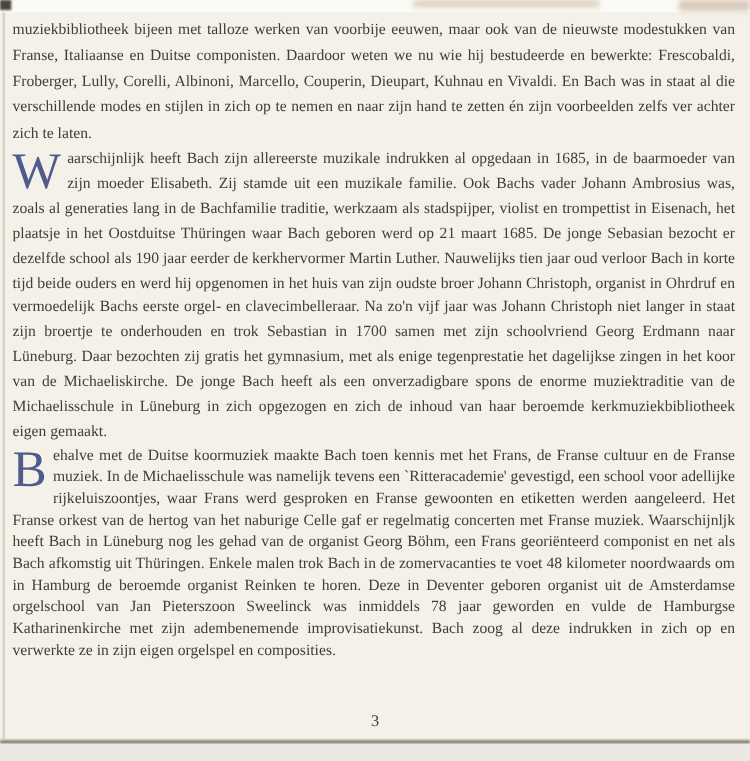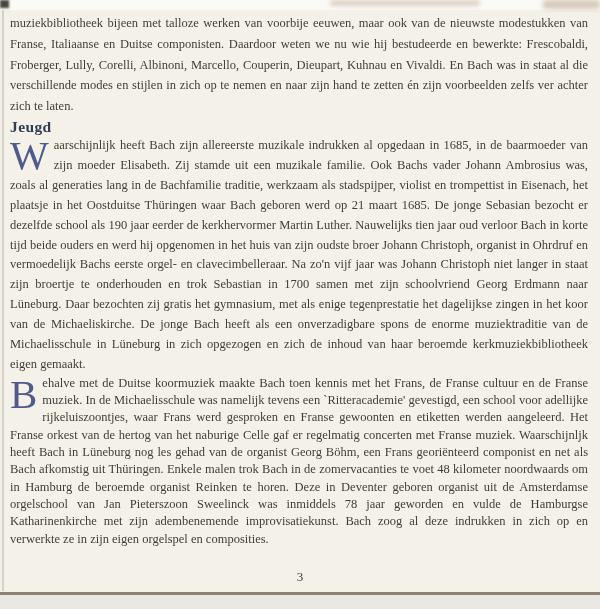--- a/index.html
+++ b/index.html
@@ -89,21 +89,20 @@
   <div class="scan-top"></div>
   <div class="corner-mark"></div>
   <div class="smudge-1"></div>
   <div class="smudge-2"></div>
   <div class="left-edge"></div>
 
   <div class="content">
 
     <p class="body-text p-intro">muziekbibliotheek bijeen met talloze werken van voorbije eeuwen, maar ook van de nieuwste modestukken van Franse, Italiaanse en Duitse componisten. Daardoor weten we nu wie hij bestudeerde en bewerkte: Frescobaldi, Froberger, Lully, Corelli, Albinoni, Marcello, Couperin, Dieupart, Kuhnau en Vivaldi. En Bach was in staat al die verschillende modes en stijlen in zich op te nemen en naar zijn hand te zetten én zijn voorbeelden zelfs ver achter zich te laten.</p>
 
-    <h2 class="section-heading h-jeugd">Jeugd</h2>
 
     <p class="body-text p-jeugd"><span class="dropcap">W</span><span>aarschijnlijk heeft Bach zijn allereerste muzikale indrukken al opgedaan in 1685, in de baarmoeder van zijn moeder Elisabeth. Zij stamde uit een muzikale familie. Ook Bachs vader Johann Ambrosius was, zoals al generaties lang in de Bachfamilie traditie, werkzaam als stadspijper, violist en trompettist in Eisenach, het plaatsje in het Oostduitse Thüringen waar Bach geboren werd op 21 maart 1685. De jonge Sebasian bezocht er dezelfde school als 190 jaar eerder de kerkhervormer Martin Luther. Nauwelijks tien jaar oud verloor Bach in korte tijd beide ouders en werd hij opgenomen in het huis van zijn oudste broer Johann Christoph, organist in Ohrdruf en vermoedelijk Bachs eerste orgel- en clavecimbelleraar. Na zo'n vijf jaar was Johann Christoph niet langer in staat zijn broertje te onderhouden en trok Sebastian in 1700 samen met zijn schoolvriend Georg Erdmann naar Lüneburg. Daar bezochten zij gratis het gymnasium, met als enige tegenprestatie het dagelijkse zingen in het koor van de Michaeliskirche. De jonge Bach heeft als een onverzadigbare spons de enorme muziektraditie van de Michaelisschule in Lüneburg in zich opgezogen en zich de inhoud van haar beroemde kerkmuziekbibliotheek eigen gemaakt.</span></p>
 
 
     <p class="body-text p-franse"><span class="dropcap">B</span><span>ehalve met de Duitse koormuziek maakte Bach toen kennis met het Frans, de Franse cultuur en de Franse muziek. In de Michaelisschule was namelijk tevens een `Ritteracademie' gevestigd, een school voor adellijke rijkeluiszoontjes, waar Frans werd gesproken en Franse gewoonten en etiketten werden aangeleerd. Het Franse orkest van de hertog van het naburige Celle gaf er regelmatig concerten met Franse muziek. Waarschijnljk heeft Bach in Lüneburg nog les gehad van de organist Georg Böhm, een Frans georiënteerd componist en net als Bach afkomstig uit Thüringen. Enkele malen trok Bach in de zomervacanties te voet 48 kilometer noordwaards om in Hamburg de beroemde organist Reinken te horen. Deze in Deventer geboren organist uit de Amsterdamse orgelschool van Jan Pieterszoon Sweelinck was inmiddels 78 jaar geworden en vulde de Hamburgse Katharinenkirche met zijn adembenemende improvisatiekunst. Bach zoog al deze indrukken in zich op en verwerkte ze in zijn eigen orgelspel en composities.</span></p>
 
   </div>
 
   <div class="page-number">3</div>
 

